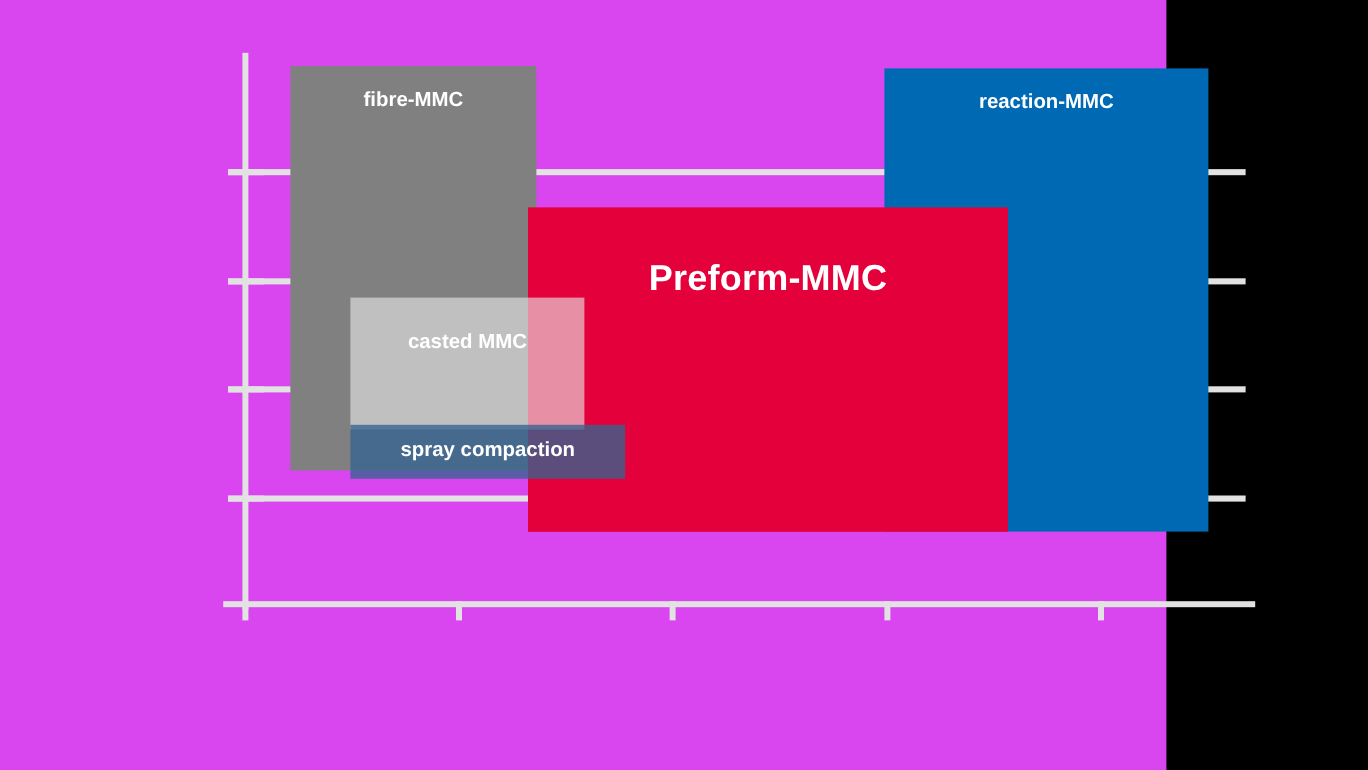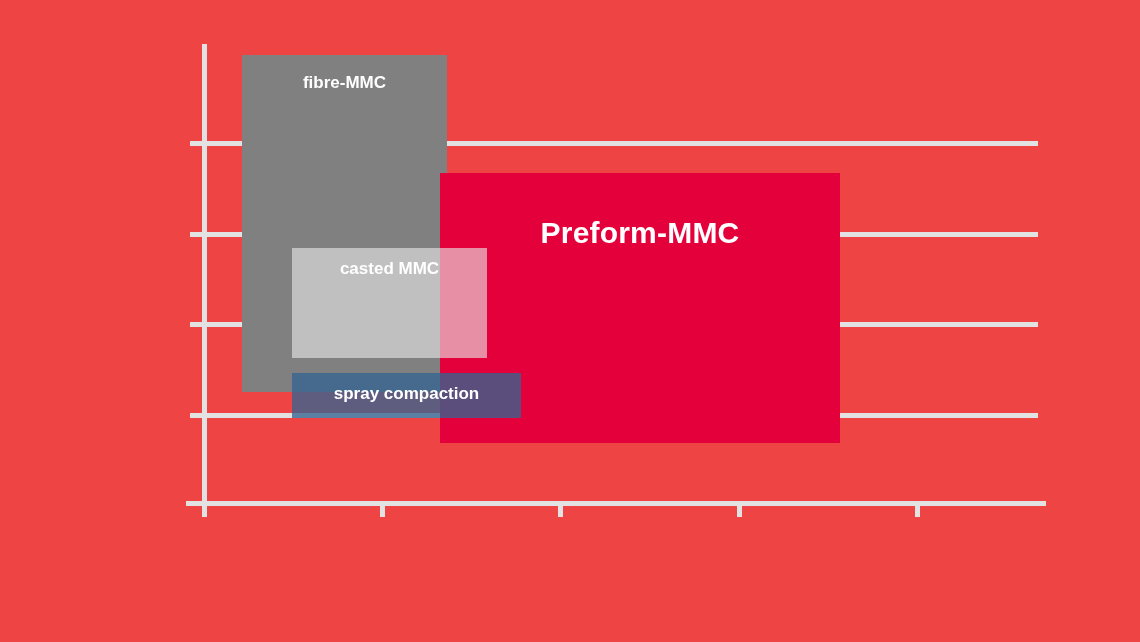--- a/index.html
+++ b/index.html
@@ -1,18 +1,18 @@
 <!DOCTYPE html>
 <html><head>
 <meta charset="utf-8">
 <style>
   html,body{margin:0;padding:0;background:#000;}
   body{width:1140px;height:642px;overflow:hidden;
        font-family:"Liberation Sans","DejaVu Sans",sans-serif;}
-  #stage{position:relative;width:1140px;height:642px;background:#ef4444;}
+  #stage{position:relative;width:930px;height:642px;background:#d946ef;padding-left:42px;}
 
   
   .axis-line{position:absolute;background:#e2e2e2;}
   #y-axis{left:202px;top:44px;width:5px;height:464px;}
   #x-axis{left:186px;top:501px;width:860px;height:5px;}
 
   .tick-y{position:absolute;height:5px;background:#e2e2e2;left:190px;width:848px;}
   .tick-y.short{width:30px;}
   .tick-x{position:absolute;width:5px;height:16px;background:#e2e2e2;top:501px;}
 
@@ -28,23 +28,23 @@
 
   #box-reaction{left:737px;top:57px;width:270px;height:386px;background:#0069b4;}
   #box-reaction .lbl{font-size:17px;margin-top:18px;}
 
   #box-preform{left:440px;top:173px;width:400px;height:270px;
                background:#e4003a;border:3px solid #e4003a;}
   #box-preform .lbl{font-size:30px;margin-top:40px;letter-spacing:.2px;}
 
   #box-casted{left:292px;top:248px;width:195px;height:110px;
               background:rgba(230,230,230,.62);}
-  #box-casted .lbl{font-size:17px;margin-top:11px;}
+  #box-casted .lbl{font-size:17px;margin-top:27px;}
 
-  #box-spray{left:292px;top:373px;width:229px;height:45px;
+  #box-spray{left:292px;top:354px;width:229px;height:45px;
              background:rgba(52,100,145,.78);}
   #box-spray .lbl{font-size:17px;margin-top:11px;}
 </style>
 </head>
 <body>
 
 <div id="stage">
 
   <div class="gridline" style="top:141px;width:831px;"></div>
   <div class="gridline" style="top:232px;width:831px;"></div>
@@ -53,20 +53,23 @@
 
   <div class="tick-y" style="top:141px;"></div>
   <div class="tick-y" style="top:232px;"></div>
   <div class="tick-y" style="top:322px;"></div>
   <div class="tick-y" style="top:413px;"></div>
 
   <div class="box" id="box-fibre">
     <span class="lbl">fibre-MMC</span>
   </div>
 
+  <div class="box" id="box-reaction">
+    <span class="lbl">reaction-MMC</span>
+  </div>
 
   <div class="box" id="box-preform">
     <span class="lbl">Preform-MMC</span>
   </div>
 
   <div class="box" id="box-casted">
     <span class="lbl">casted MMC</span>
   </div>
 
   <div class="box" id="box-spray">

